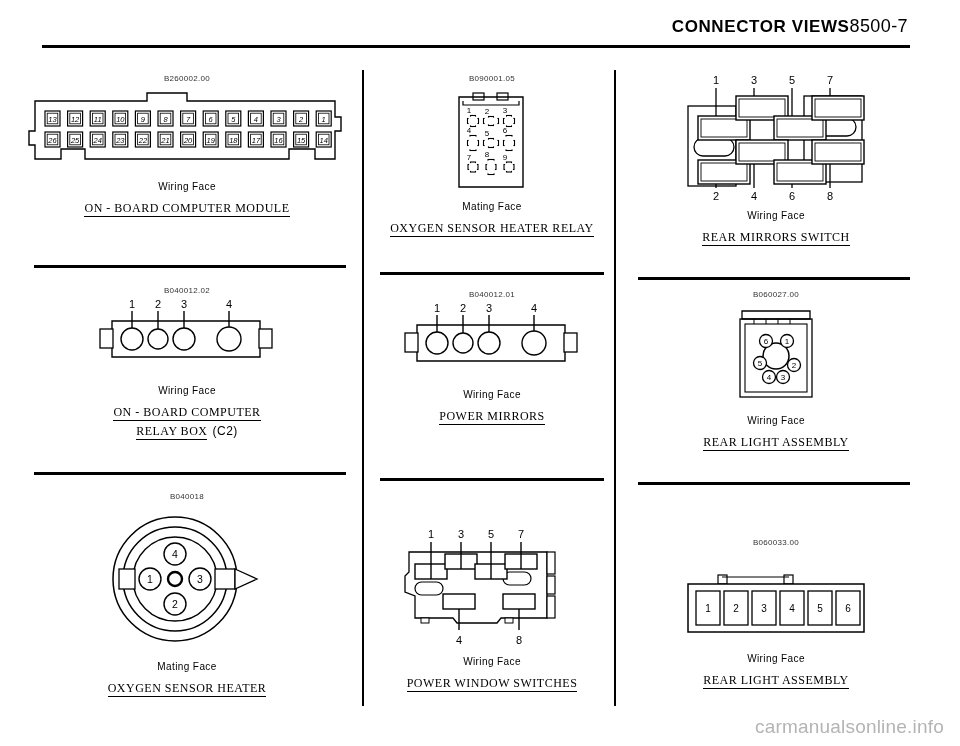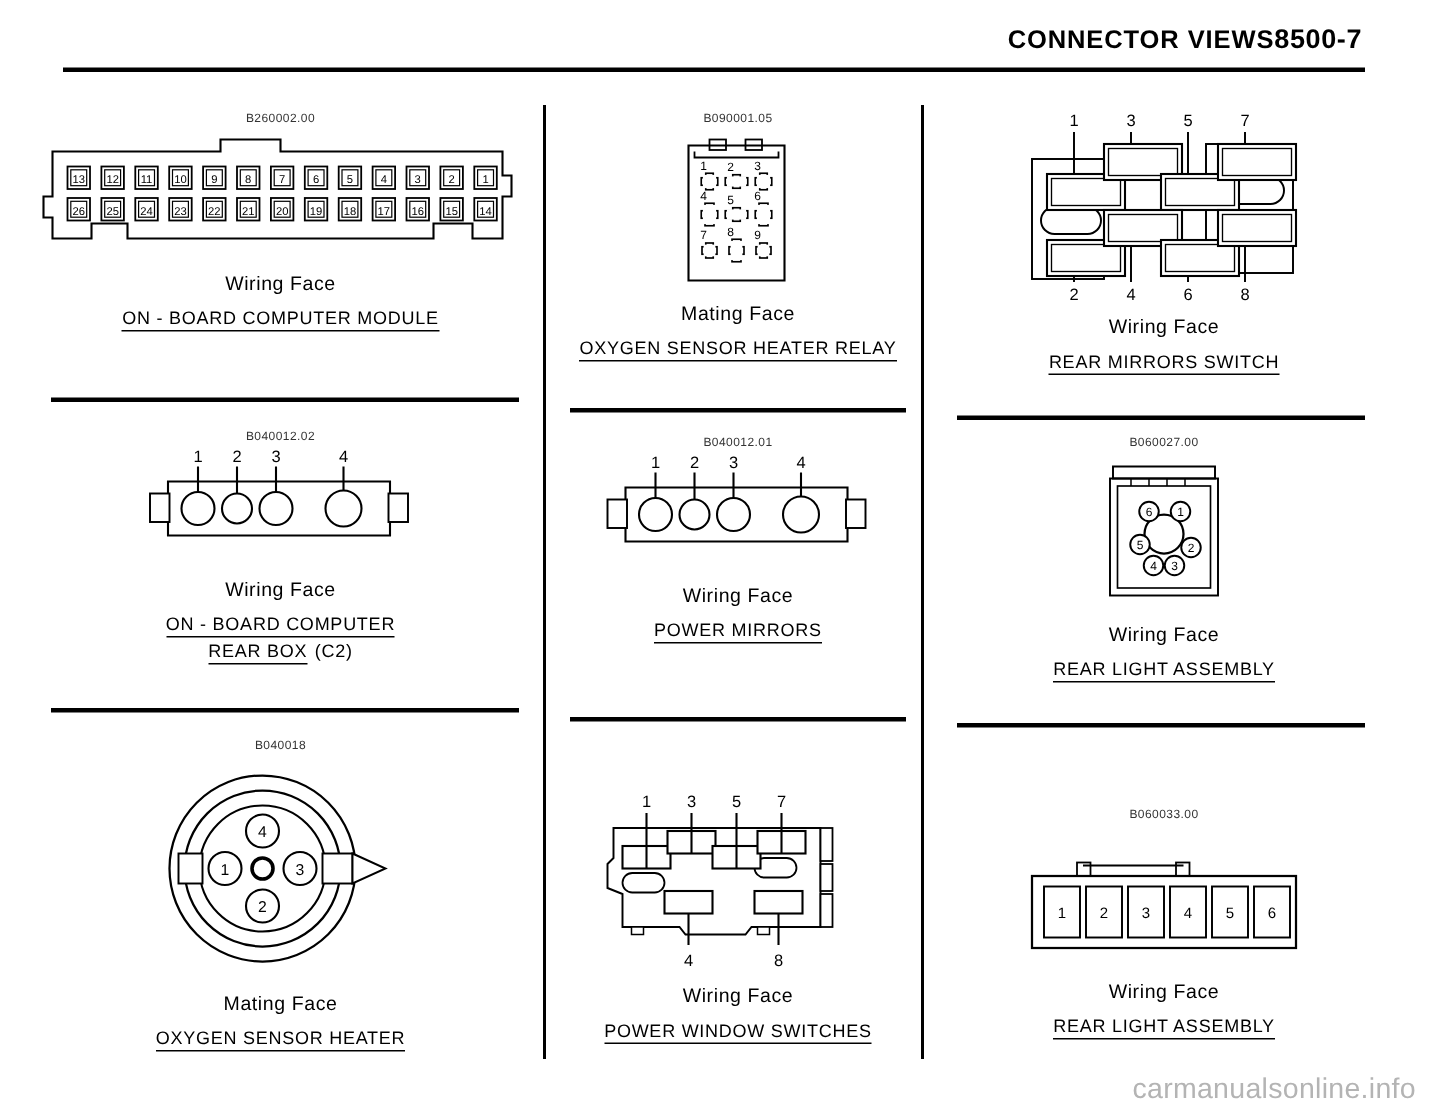--- a/index.html
+++ b/index.html
@@ -30,21 +30,21 @@
     display: flex;
     align-items: baseline;
   }
   .header-title {
     font-size: 17px;
     font-weight: bold;
     letter-spacing: 0.6px;
   }
   .header-pageno {
     font-size: 18px;
-    font-weight: bold;
+    font-weight: normal;
     letter-spacing: 0.4px;
   }
   .header-rule {
     position: absolute;
     left: 42px;
     top: 45px;
     width: 868px;
     height: 3px;
     background: #000;
   }
@@ -77,32 +77,33 @@
     box-sizing: border-box;
     text-align: center;
   }
   .partno {
     font-size: 8px;
     letter-spacing: 0.3px;
     color: #333;
     margin-bottom: 4px;
   }
   .facelabel {
-    font-size: 13px;
+    font-size: 10px;
     letter-spacing: 0.4px;
     margin-top: 8px;
   }
   .title {
     font-size: 12px;
     letter-spacing: 0.5px;
     margin-top: 9px;
   }
   .title .u {
     border-bottom: 1.5px solid #000;
     padding-bottom: 1px;
+    font-family: Liberation Serif, serif;
   }
   .subtitle {
     font-size: 11px;
     margin-top: 7px;
     letter-spacing: 0.3px;
   }
   .diagram { position: relative; margin: 0 auto; }
 
   
   svg { overflow: visible; }
@@ -139,21 +140,21 @@
   <div class="hrule" style="left:34px;  top:209px; width:312px;"></div>
   <div class="hrule" style="left:380px; top:216px; width:224px;"></div>
   <div class="hrule" style="left:638px; top:221px; width:272px;"></div>
 
   <div class="hrule" style="left:34px;  top:416px; width:312px;"></div>
   <div class="hrule" style="left:380px; top:422px; width:224px;"></div>
   <div class="hrule" style="left:638px; top:426px; width:272px;"></div>
 
   <div class="cell" style="left:22px; top:18px; width:330px;">
     <div class="partno">B260002.00</div>
-    <div class="diagram" style="width:320px;height:86px;">
+    <div class="diagram" style="width:320px;height:86px;font-style:italic;">
       <svg width="320" height="86" viewBox="0 0 320 86">
         <path class="ln" stroke-width="1.4" d="M8,22 L8,14 L120,14 L120,6 L160,6 L160,14 L308,14 L308,30 L314,30 L314,44 L308,44 L308,72
           L288,72 L288,62 L262,62 L262,72 L58,72 L58,62 L34,62 L34,72 L8,72 L8,58 L2,58 L2,44 L8,44 Z"></path>
         <g id="pins26">
             <rect x="18" y="24" width="15" height="15" fill="#fff" stroke="#000" stroke-width="1.2"></rect>
             <rect x="20.2" y="26.2" width="10.6" height="10.6" fill="none" stroke="#000" stroke-width="0.8"></rect>
             <text x="25.5" y="35" font-size="7.5" text-anchor="middle" font-family="&quot;Liberation Sans&quot;, sans-serif" fill="#000">13</text>
             <rect x="40.6" y="24" width="15" height="15" fill="#fff" stroke="#000" stroke-width="1.2"></rect>
             <rect x="42.800000000000004" y="26.2" width="10.6" height="10.6" fill="none" stroke="#000" stroke-width="0.8"></rect>
             <text x="48.1" y="35" font-size="7.5" text-anchor="middle" font-family="&quot;Liberation Sans&quot;, sans-serif" fill="#000">12</text>
@@ -381,21 +382,21 @@
             <line x1="92" y1="29" x2="92" y2="12" stroke="#000" stroke-width="1.4"></line>
             <text x="92" y="9" font-size="11" text-anchor="middle" font-family="&quot;Liberation Sans&quot;, sans-serif" fill="#000">3</text>
             <circle cx="137" cy="40" r="12" fill="#fff" stroke="#000" stroke-width="1.4"></circle>
             <line x1="137" y1="28" x2="137" y2="12" stroke="#000" stroke-width="1.4"></line>
             <text x="137" y="9" font-size="11" text-anchor="middle" font-family="&quot;Liberation Sans&quot;, sans-serif" fill="#000">4</text>
           </g>
       </svg>
     </div>
     <div class="facelabel">Wiring Face</div>
     <div class="title"><span class="u">ON - BOARD COMPUTER</span></div>
-    <div class="title" style="margin-top:4px;"><span class="u">REAR BOX</span><span style="margin-left:5px;">(C2)</span></div>
+    <div class="title" style="margin-top:4px;"><span class="u">RELAY BOX</span><span style="margin-left:5px;">(C2)</span></div>
   </div>
 
   <div class="cell" style="left:382px; top:234px; width:220px;">
     <div class="partno">B040012.01</div>
     <div class="diagram" style="width:190px;height:78px;">
       <svg width="190" height="78" viewBox="0 0 190 78">
         <g id="round4b">
             <path class="fillw" stroke-width="1.4" d="M20,22 L168,22 L168,58 L20,58 Z"></path>
             <rect class="fillw" stroke-width="1.3" x="8" y="30" width="13" height="19"></rect>
             <rect class="fillw" stroke-width="1.3" x="167" y="30" width="13" height="19"></rect>

